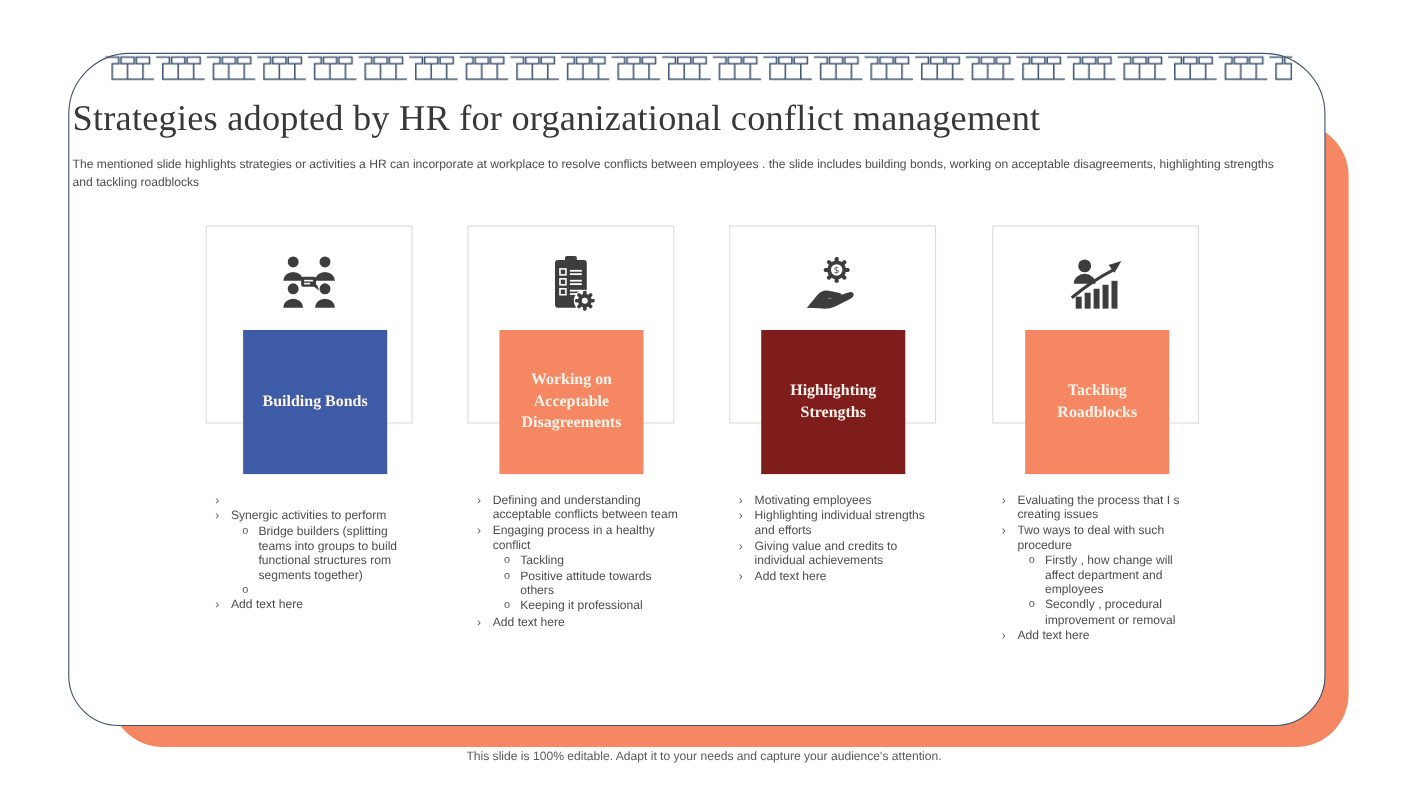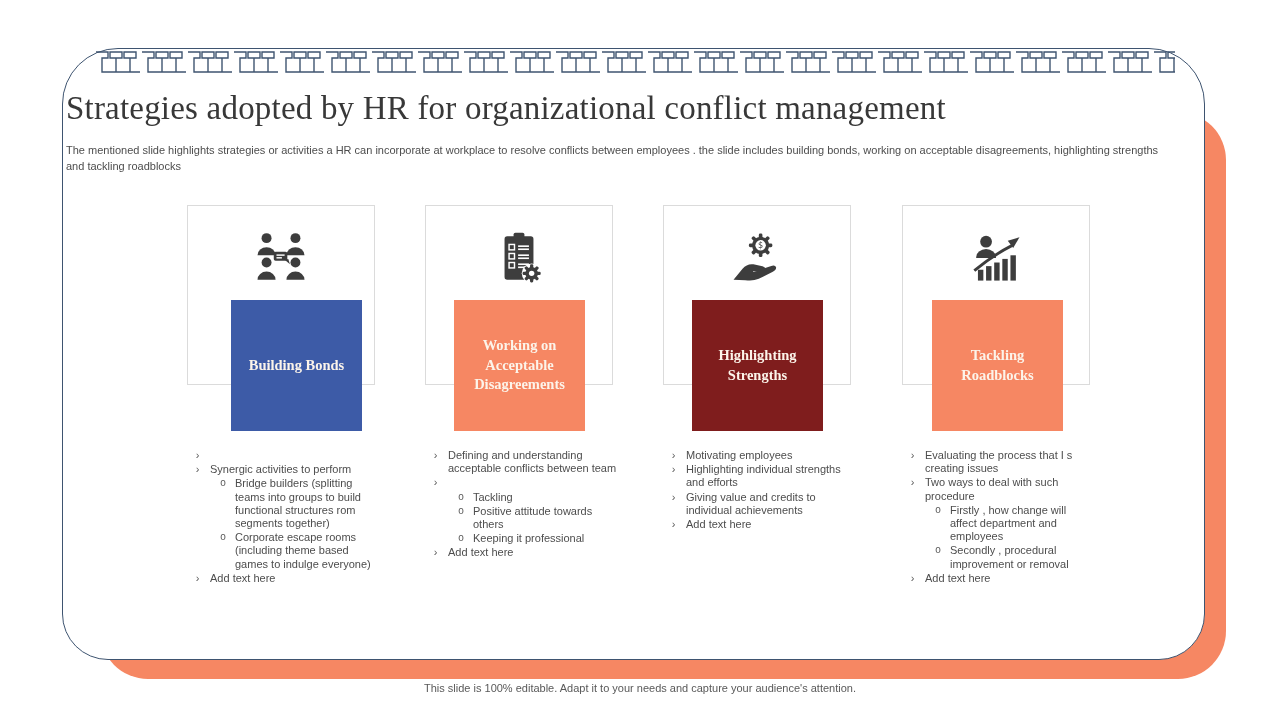--- a/index.html
+++ b/index.html
@@ -71,36 +71,35 @@
       <circle cx="16" cy="36" r="5.5"></circle>
         <path d="M6 55a10 9 0 0 1 20 0z"></path>
       <circle cx="48" cy="36" r="5.5"></circle>
         <path d="M38 55a10 9 0 0 1 20 0z"></path>
       <rect x="24" y="24" width="15" height="10" rx="2"></rect>
       <path d="M36 33l6 5-2-6z"></path>
       <rect x="27" y="27" width="9" height="1.6" fill="#fff"></rect>
       <rect x="27" y="30" width="6" height="1.6" fill="#fff"></rect>
     </svg>
   </div>
-  <div class="label-box" style="left: 231px; background: rgb(61, 91, 167);">Building Bonds</div>
+  <div class="label-box" style="left: 221px; background: rgb(61, 91, 167);">Building Bonds</div>
   <div class="bullets" style="left:189px">
       <div class="bullet lvl1">
         <span class="marker">›</span>
       </div>
       <div class="bullet lvl1">
         <span class="marker">›</span>
         <span class="btext">Synergic activities to  perform</span>
       </div>
       <div class="bullet lvl2">
         <span class="marker">o</span>
         <span class="btext">Bridge builders (splitting teams into groups to build functional structures rom segments together)</span>
       </div>
       <div class="bullet lvl2">
         <span class="marker">o</span>
-        <span class="btext">Corporate escape rooms (including theme based games to indulge everyone)</span>
       </div>
       <div class="bullet lvl1">
         <span class="marker">›</span>
         <span class="btext">Add text here</span>
       </div>
     </div>
 
   <div class="col-card" style="left:425px"></div>
   <div class="icon-wrap" style="left:425px">
     <svg width="58" height="56" viewBox="0 0 64 62" class="ic">
@@ -129,20 +128,21 @@
     </svg>
   </div>
   <div class="label-box" style="left: 454px; background: rgb(246, 135, 99);">Working on Acceptable Disagreements</div>
   <div class="bullets" style="left:427px">
       <div class="bullet lvl1">
         <span class="marker">›</span>
         <span class="btext">Defining and understanding acceptable conflicts between team</span>
       </div>
       <div class="bullet lvl1">
         <span class="marker">›</span>
+        <span class="btext">Engaging process in a healthy conflict</span>
       </div>
       <div class="bullet lvl2">
         <span class="marker">o</span>
         <span class="btext">Tackling</span>
       </div>
       <div class="bullet lvl2">
         <span class="marker">o</span>
         <span class="btext">Positive attitude towards others</span>
       </div>
       <div class="bullet lvl2">

